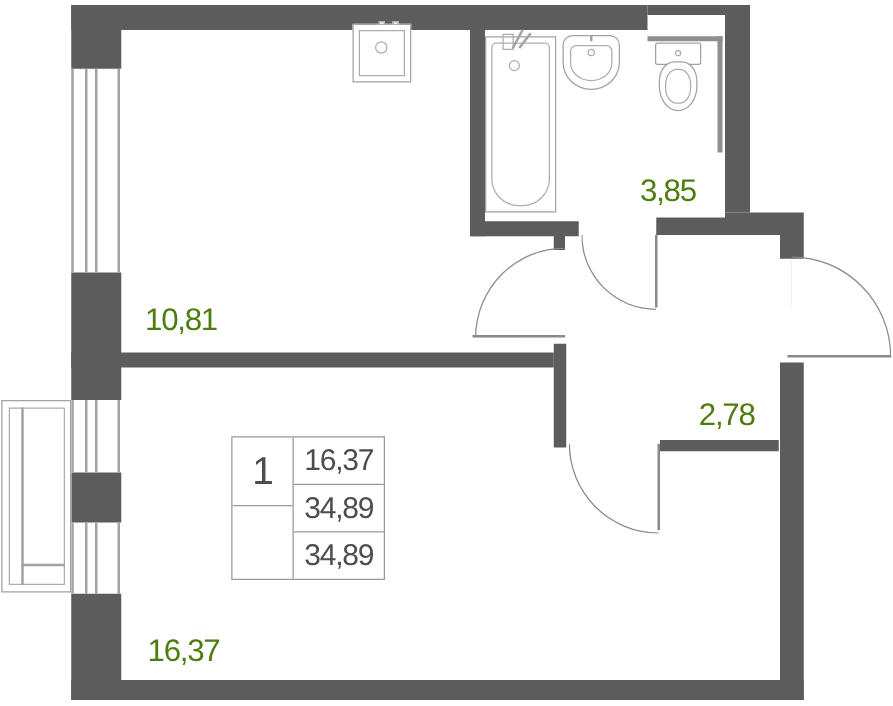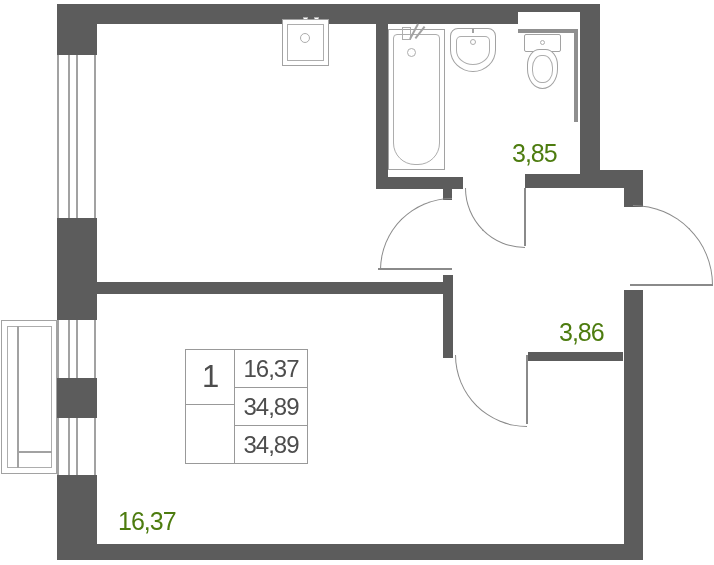--- a/index.html
+++ b/index.html
@@ -105,22 +105,23 @@
     <div class="ln" style="left:472px;top:28px;width:2px;height:5px;"></div>
   </div>
 
   <div>
     <div class="box" style="left:524px;top:34px;width:37px;height:18px;border-radius:2px;"></div>
     <div class="box2" style="left:540px;top:40px;width:5px;height:5px;border-radius:50%;"></div>
     <div class="box" style="left:527px;top:49px;width:31px;height:40px;border-radius:40% 40% 50% 50%;"></div>
     <div class="box2" style="left:532px;top:55px;width:21px;height:28px;border-radius:45%;"></div>
   </div>
 
+  <div class="lbl" style="left:116px;top:242px;">10,81</div>
   <div class="lbl" style="left:512px;top:139px;">3,85</div>
-  <div class="lbl" style="left:559px;top:318px;">3,86</div>
+  <div class="lbl" style="left:559px;top:318px;">2,78</div>
   <div class="lbl" style="left:118px;top:507px;">16,37</div>
 
   <div class="tbl">
     <div class="colL">
       <div class="tcell" style="height:55px;border-bottom:1.5px solid #999;font-size:31px;letter-spacing:-1px;">1</div>
       <div class="tcell" style="flex:1;"></div>
     </div>
     <div class="colR">
       <div class="tcell num" style="flex:1;border-bottom:1.5px solid #999;">16,37</div>
       <div class="tcell num" style="flex:1;border-bottom:1.5px solid #999;">34,89</div>

